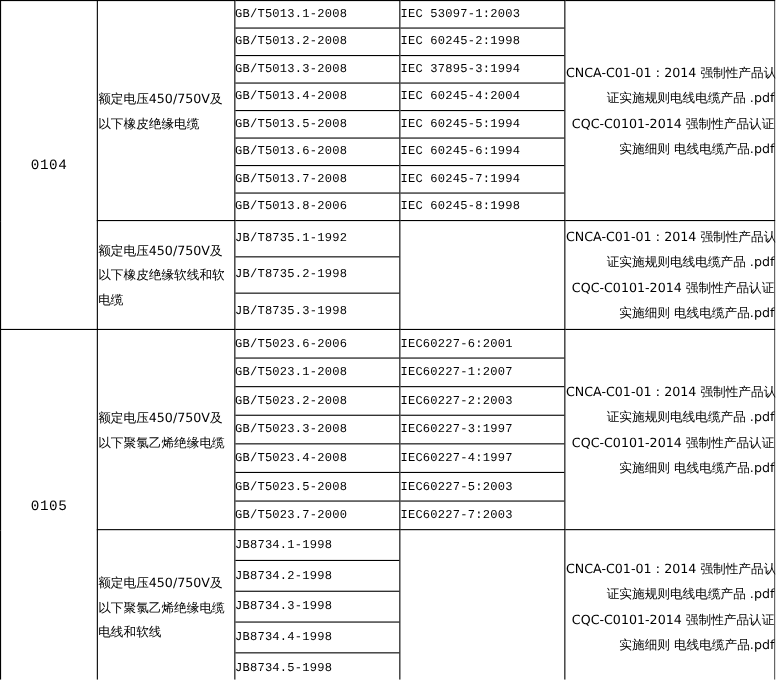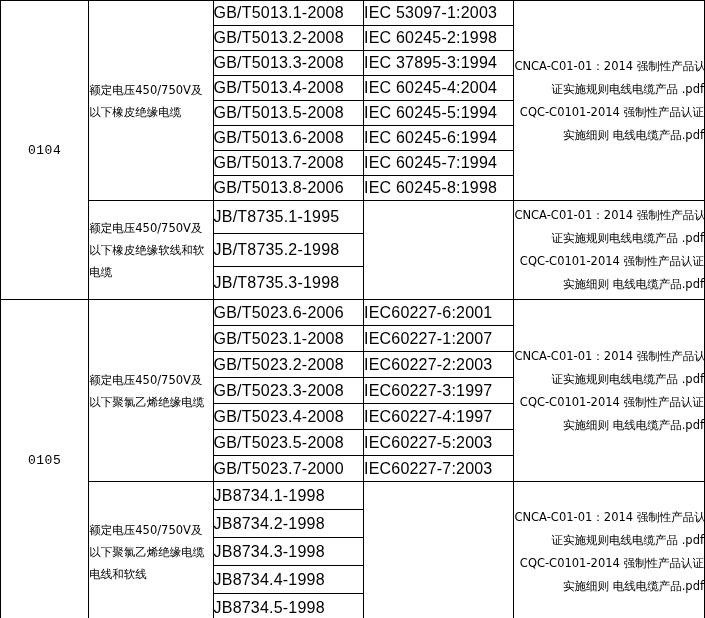--- a/index.html
+++ b/index.html
@@ -42,22 +42,22 @@
     letter-spacing: 0.5px;
   }
   .cell-name {
     font-family: "DejaVu Sans", sans-serif;
     font-size: 11.5px;
     line-height: 22px;
     padding: 4px 6px;
   }
   .std-cell {
     height: 24px;
-    font-family: Liberation Sans, sans-serif;
-    font-size: 16px;
+    font-family: Liberation Mono, monospace;
+    font-size: 11px;
     padding-left: 5px;
     white-space: nowrap;
     letter-spacing: 0.2px;
   }
   .std-cell.empty { }
   .cell-doc {
     font-family: "DejaVu Sans", sans-serif;
     font-size: 11.5px;
     line-height: 23px;
     padding: 3px 5px;
@@ -158,21 +158,21 @@
           <span class="line">实施细则 电线电缆产品.pdf</span>
         </td>
       </tr>
 
       <tr>
         <td class="cell-name">额定电压450/750V及以下橡皮绝缘软线和软电缆</td>
         <td style="padding:0">
           <table class="inner">
             <tbody>
               <tr>
-                  <td class="std-cell" style="border:0;border-bottom:1px solid #000;height:32px">JB/T8735.1-1995</td>
+                  <td class="std-cell" style="border:0;border-bottom:1px solid #000;height:32px">JB/T8735.1-1992</td>
                 </tr>
               <tr>
                   <td class="std-cell" style="border:0;border-bottom:1px solid #000;height:32px">JB/T8735.2-1998</td>
                 </tr>
               <tr>
                   <td class="std-cell" style="border:0;height:32px">JB/T8735.3-1998</td>
                 </tr>
             </tbody>
           </table>
         </td>

